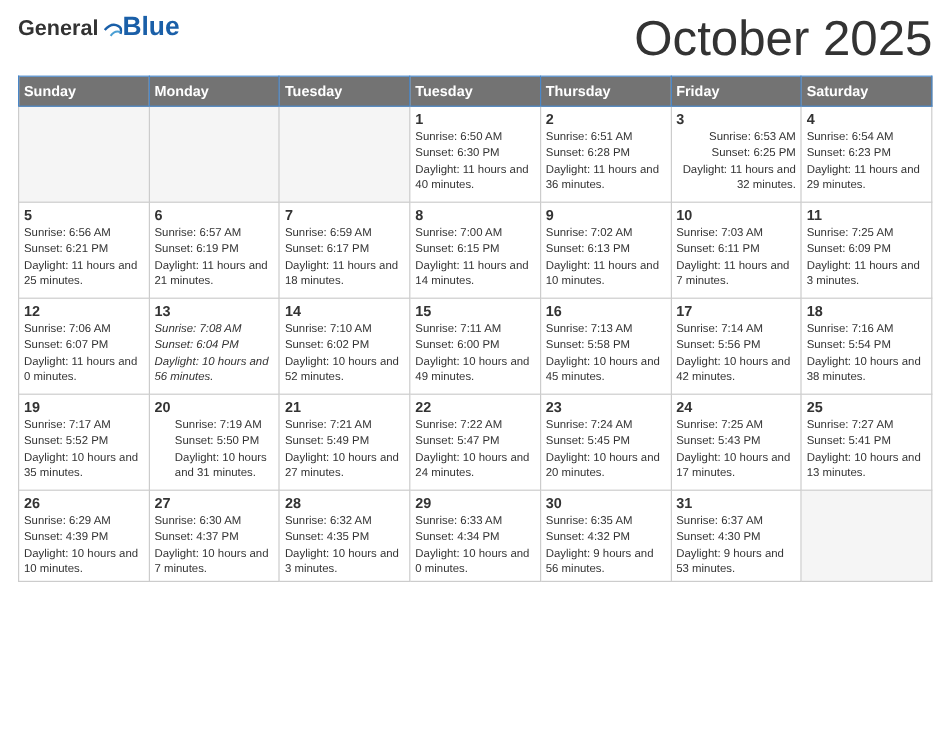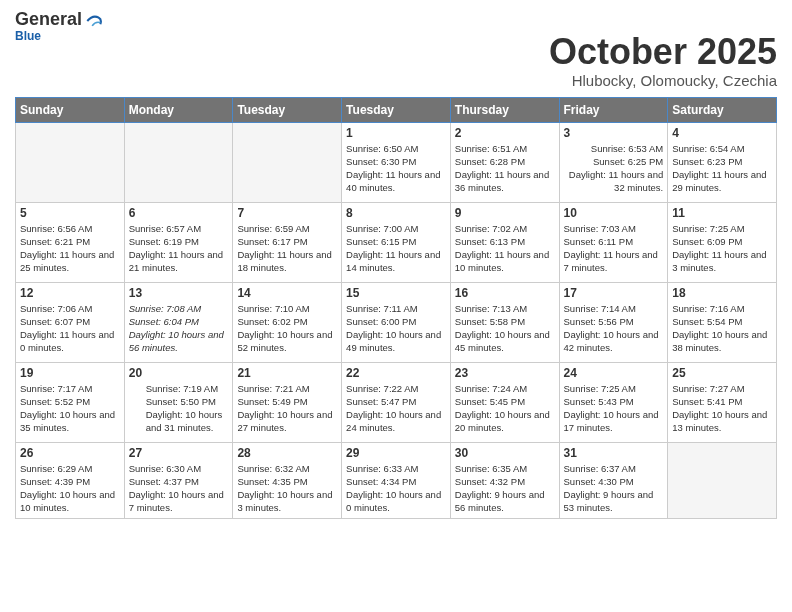--- a/index.html
+++ b/index.html
@@ -17,51 +17,50 @@
       padding: 10px 15px 10px 15px;
     }
     .header {
       display: flex;
       justify-content: space-between;
       align-items: flex-start;
       margin-bottom: 8px;
     }
     .logo {
       display: flex;
-      flex-direction: column;
-      align-items: flex-start;
+      flex-direction: row;
+      align-items: flex-end;
     }
     .logo-general {
       font-size: 18px;
       font-weight: bold;
       color: #333;
       line-height: 1.1;
     }
     .logo-blue {
-      font-size: 12px;
+      font-size: 22px;
       font-weight: bold;
       color: #1a5fa8;
       line-height: 1.1;
     }
     .logo-icon {
       display: inline-block;
       width: 18px;
       height: 14px;
       margin-left: 2px;
       vertical-align: middle;
     }
     .title-block {
       text-align: right;
     }
     .month-title {
-      font-size: 36px;
-      font-weight: bold;
+      font-size: 41px;
+      font-weight: normal;
       color: #333;
       line-height: 1.1;
-      margin-top: 22px;
     }
     .location {
       font-size: 15px;
       color: #555;
     }
     .calendar {
       width: 100%;
       border-collapse: collapse;
       table-layout: fixed;
     }
@@ -111,21 +110,20 @@
       <div>
         <span class="logo-general">General</span><svg class="logo-icon" viewBox="0 0 22 16" fill="none" xmlns="http://www.w3.org/2000/svg">
             <path d="M4 8 Q11 0 18 4 Q22 6 20 12" stroke="#1a5fa8" stroke-width="2.5" fill="none"></path>
             <path d="M10 14 Q14 8 20 10" stroke="#4a9fd4" stroke-width="2" fill="none"></path>
           </svg>
       </div>
       <span class="logo-blue">Blue</span>
     </div>
     <div class="title-block">
       <div class="month-title">October 2025</div>
-      <div class="location">Hlubocky, Olomoucky, Czechia</div>
     </div>
   </div>
 
   <table class="calendar">
     <thead>
       <tr>
 
       <th>Sunday</th>
           <th>Monday</th>
           <th>Tuesday</th>

